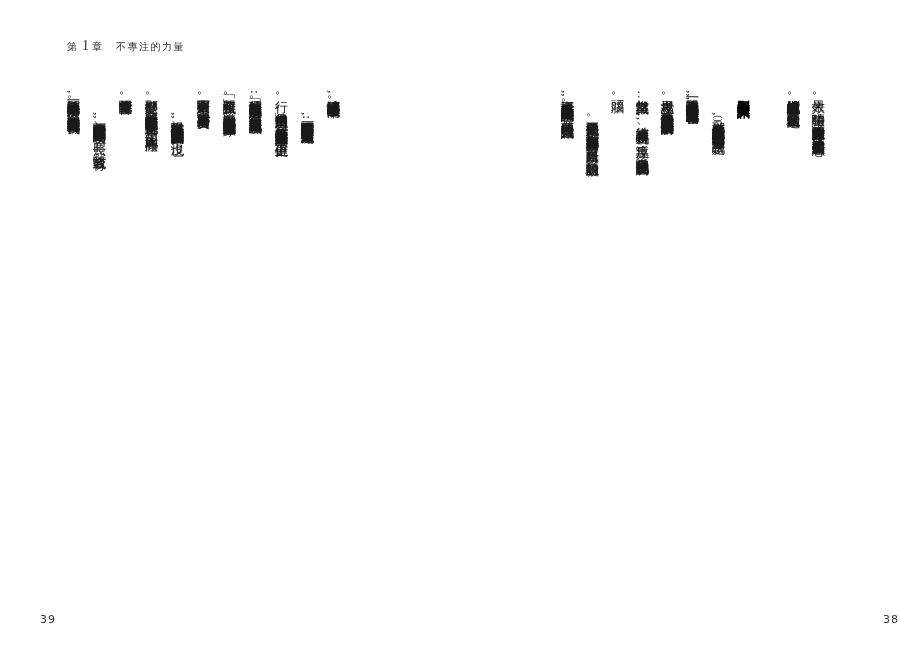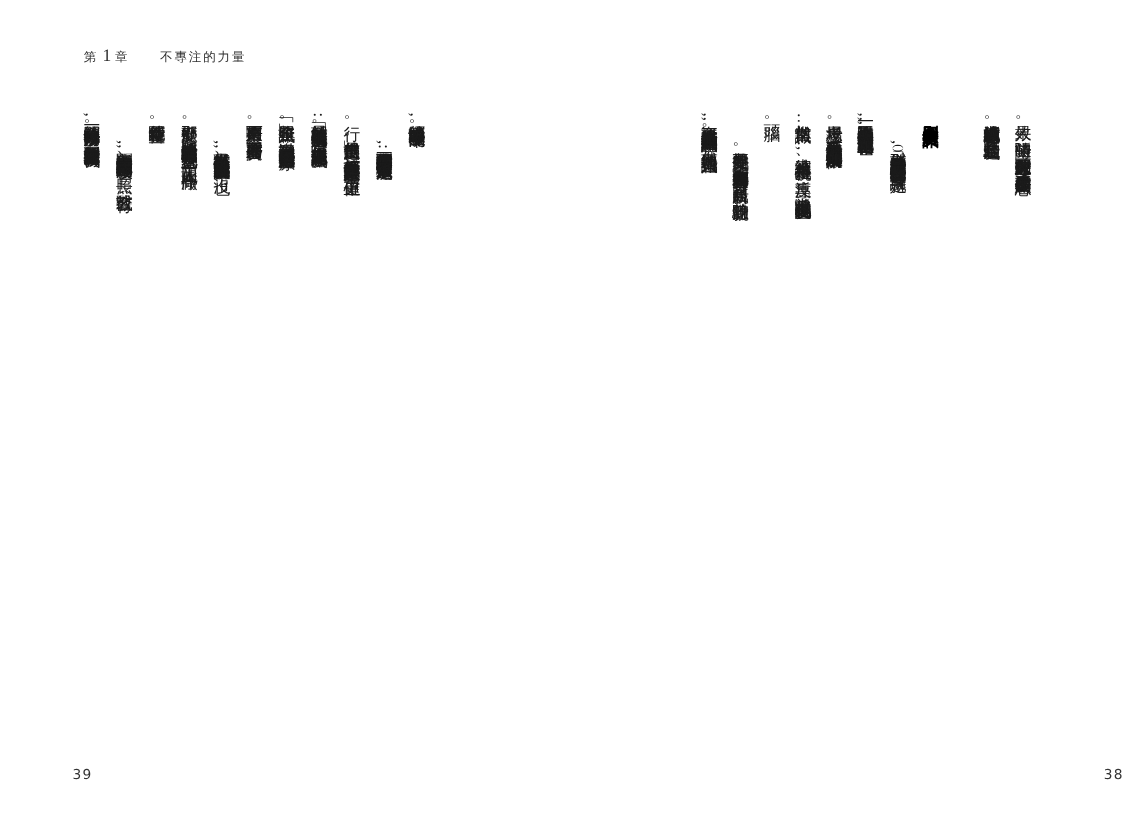--- a/index.html
+++ b/index.html
@@ -24,21 +24,21 @@
     letter-spacing: 2px;
     white-space: nowrap;
   }
   .chapter-num {
     font-size: 14px;
     letter-spacing: 0;
     margin: 0 3px;
     font-family: "Liberation Serif", "DejaVu Serif", serif;
   }
   .chapter-title {
-    margin-left: 24px;
+    margin-left: 12px;
     letter-spacing: 1.5px;
   }
   
   .text-block {
     position: absolute;
     top: 90px;
     height: 500px;
     writing-mode: vertical-rl;
     text-orientation: mixed;
   }
@@ -63,21 +63,21 @@
   .small-note { font-size: 9.5px; }
   
   .page-number {
     position: absolute;
     top: 613px;
     font-family: "DejaVu Sans", "Liberation Sans", sans-serif;
     font-size: 11px;
     letter-spacing: 1px;
     color: #333333;
   }
-  .page-number-left  { left: 40px; margin-left: 18px; }
+  .page-number-left  { left: 40px; }
   .page-number-right { left: 883px; }
 </style>
 </head>
 <body>
 
 <div class="spread">
 
   <header class="running-header">
     <span>第</span>
     <span class="chapter-num">1</span>

